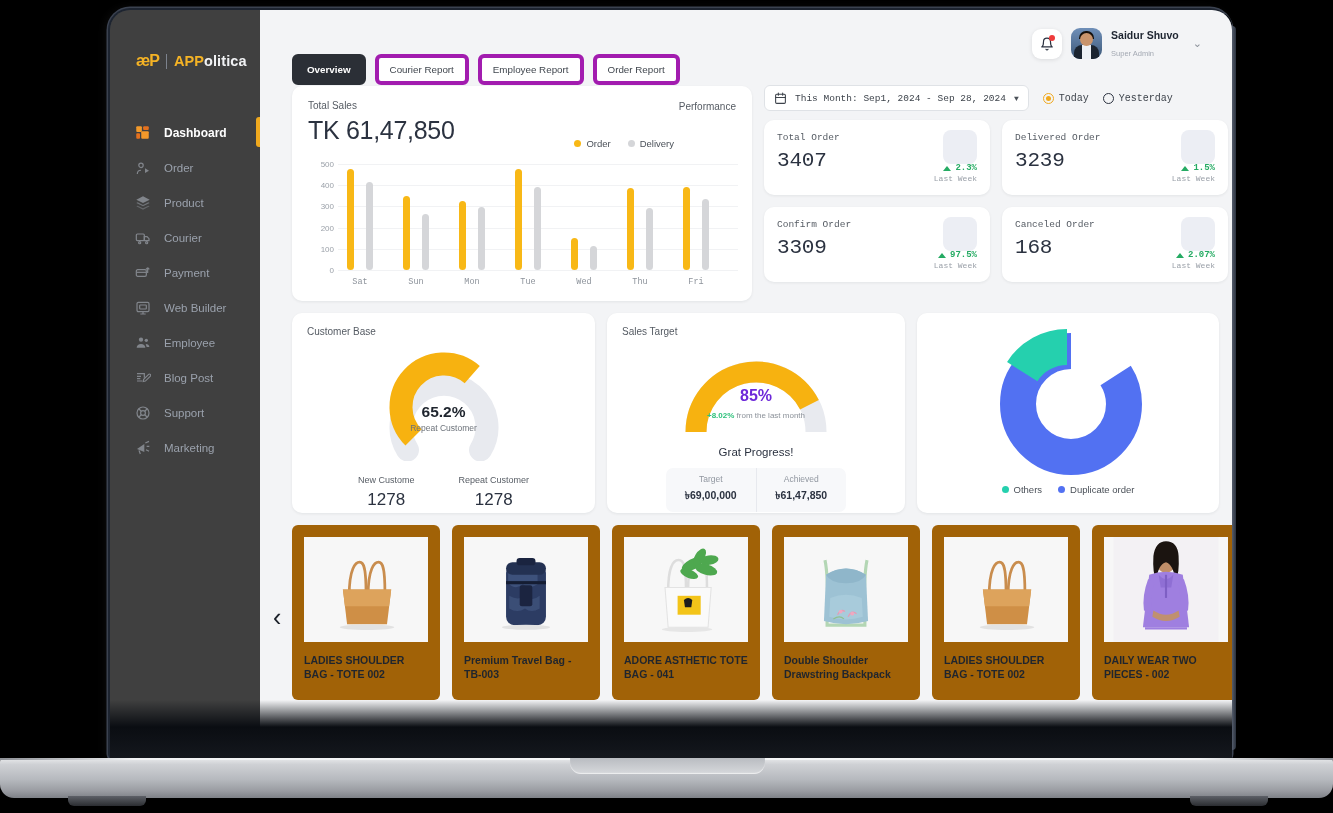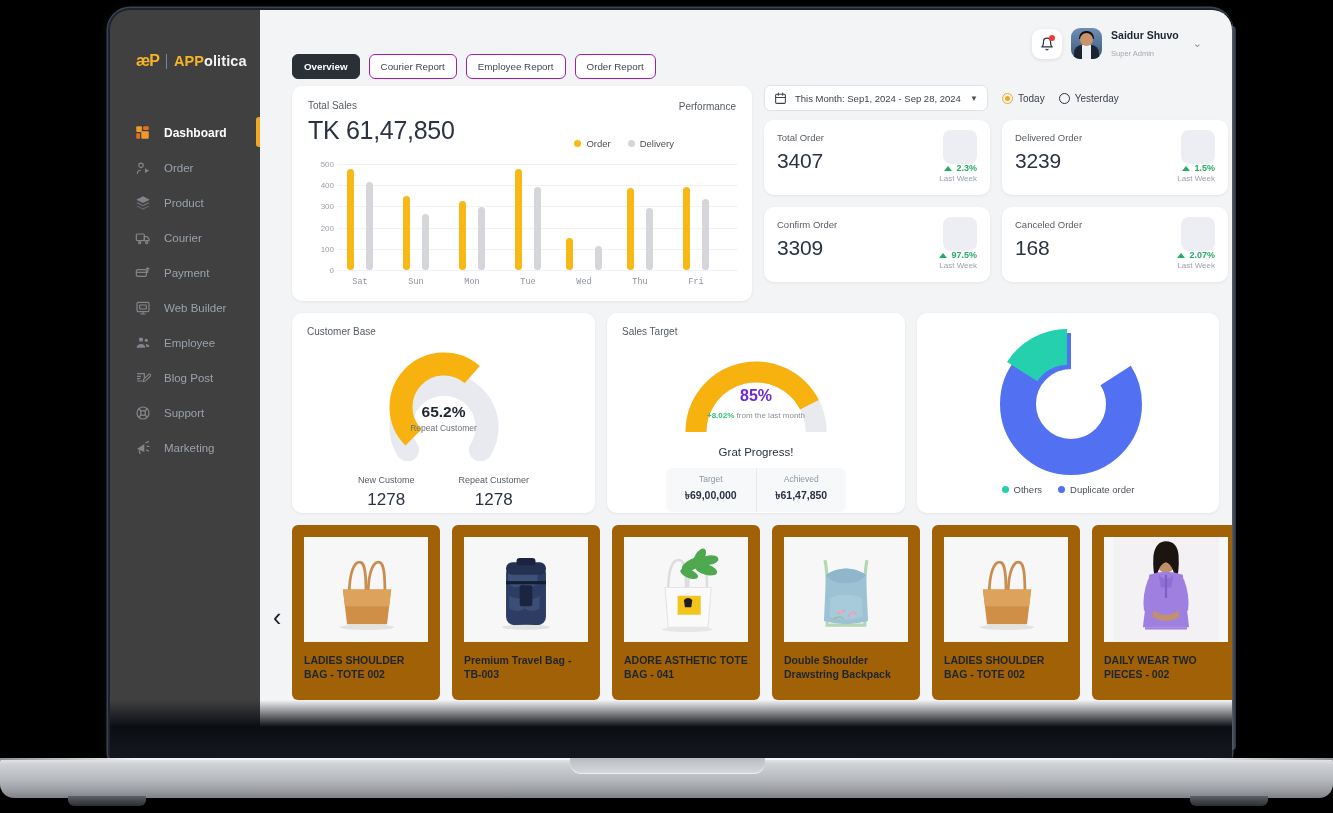--- a/index.html
+++ b/index.html
@@ -114,21 +114,21 @@
   .av-body{position:absolute;left:3px;top:17px;width:25px;height:14px;background:#1b2430;border-radius:8px 8px 0 0;}
   .av-shirt{position:absolute;left:11px;top:17px;width:9px;height:14px;background:#eef1f5;}
   #user-txt { line-height:1.15; }
   #user-name { font-size:10.5px; font-weight:700; color:#1d2430; }
   #user-role { font-size:7.5px; color:#a4a9b3; margin-top:9px; }
   #user-chev { margin-left:5px; color:#8a9099; font-size:11px; cursor:pointer; }
 
   
   #tabs { position:absolute; left:32px; top:44px; display:flex; gap:9px; }
   .tab {
-    font-size:9.8px; color:#41474f; background:#fff; border:1px solid #a21caf;
+    font-size:9.8px; color:#41474f; background:#fff; border:4px solid #a21caf;
     border-radius:6px; padding:6px 11px; cursor:pointer; white-space:nowrap;
   }
   .tab.active { background:#2b2f36; color:#fff; border-color:#2b2f36; font-weight:600; }
 
   
   #content { flex:1; padding: 0 0 0 32px; position:relative; }
 
   .row { display:flex; gap:12px; }
 
   .card { background:#fff; border-radius:10px; box-shadow:0 1px 3px rgba(18,22,30,.07); }
@@ -424,40 +424,40 @@
                   <div class="bargroup" style="left: 116px;">
                     <div class="bar order" style="height:68.9px"></div>
                     <div class="bar delivery" style="height:62.54px"></div>
                     <div class="xlab">Mon</div>
                   </div>
                   <div class="bargroup" style="left: 172px;">
                     <div class="bar order" style="height:100.69999999999999px"></div>
                     <div class="bar delivery" style="height:82.68px"></div>
                     <div class="xlab">Tue</div>
                   </div>
-                  <div class="bargroup" style="left: 228px; justify-content: space-between;">
+                  <div class="bargroup" style="left: 228px;">
                     <div class="bar order" style="height:32.224px"></div>
                     <div class="bar delivery" style="height:23.744px"></div>
                     <div class="xlab">Wed</div>
                   </div>
                   <div class="bargroup" style="left: 284px;">
                     <div class="bar order" style="height:82.256px"></div>
                     <div class="bar delivery" style="height:61.903999999999996px"></div>
                     <div class="xlab">Thu</div>
                   </div>
                   <div class="bargroup" style="left: 340px;">
                     <div class="bar order" style="height:83.104px"></div>
                     <div class="bar delivery" style="height:71.02000000000001px"></div>
                     <div class="xlab">Fri</div>
                   </div>
                 </div>
             </div>
           </section>
 
-          <div style="flex:1;">
+          <div style="flex:1;font-family:Liberation Mono, monospace;">
             <div id="date-controls">
               <div id="date-picker">
                 <svg width="13" height="13" viewBox="0 0 24 24" fill="none" stroke="#3d434b" stroke-width="2" stroke-linecap="round">
                   <rect x="3" y="4" width="18" height="17" rx="2"></rect>
                     <path d="M16 2v4M8 2v4M3 10h18"></path>
                 </svg>
                 <span id="date-text">This Month: Sep1, 2024 - Sep 28, 2024</span>
                 <span id="date-chev">▼</span>
               </div>
               <div id="quick-range" style="display:flex;gap:14px;">

